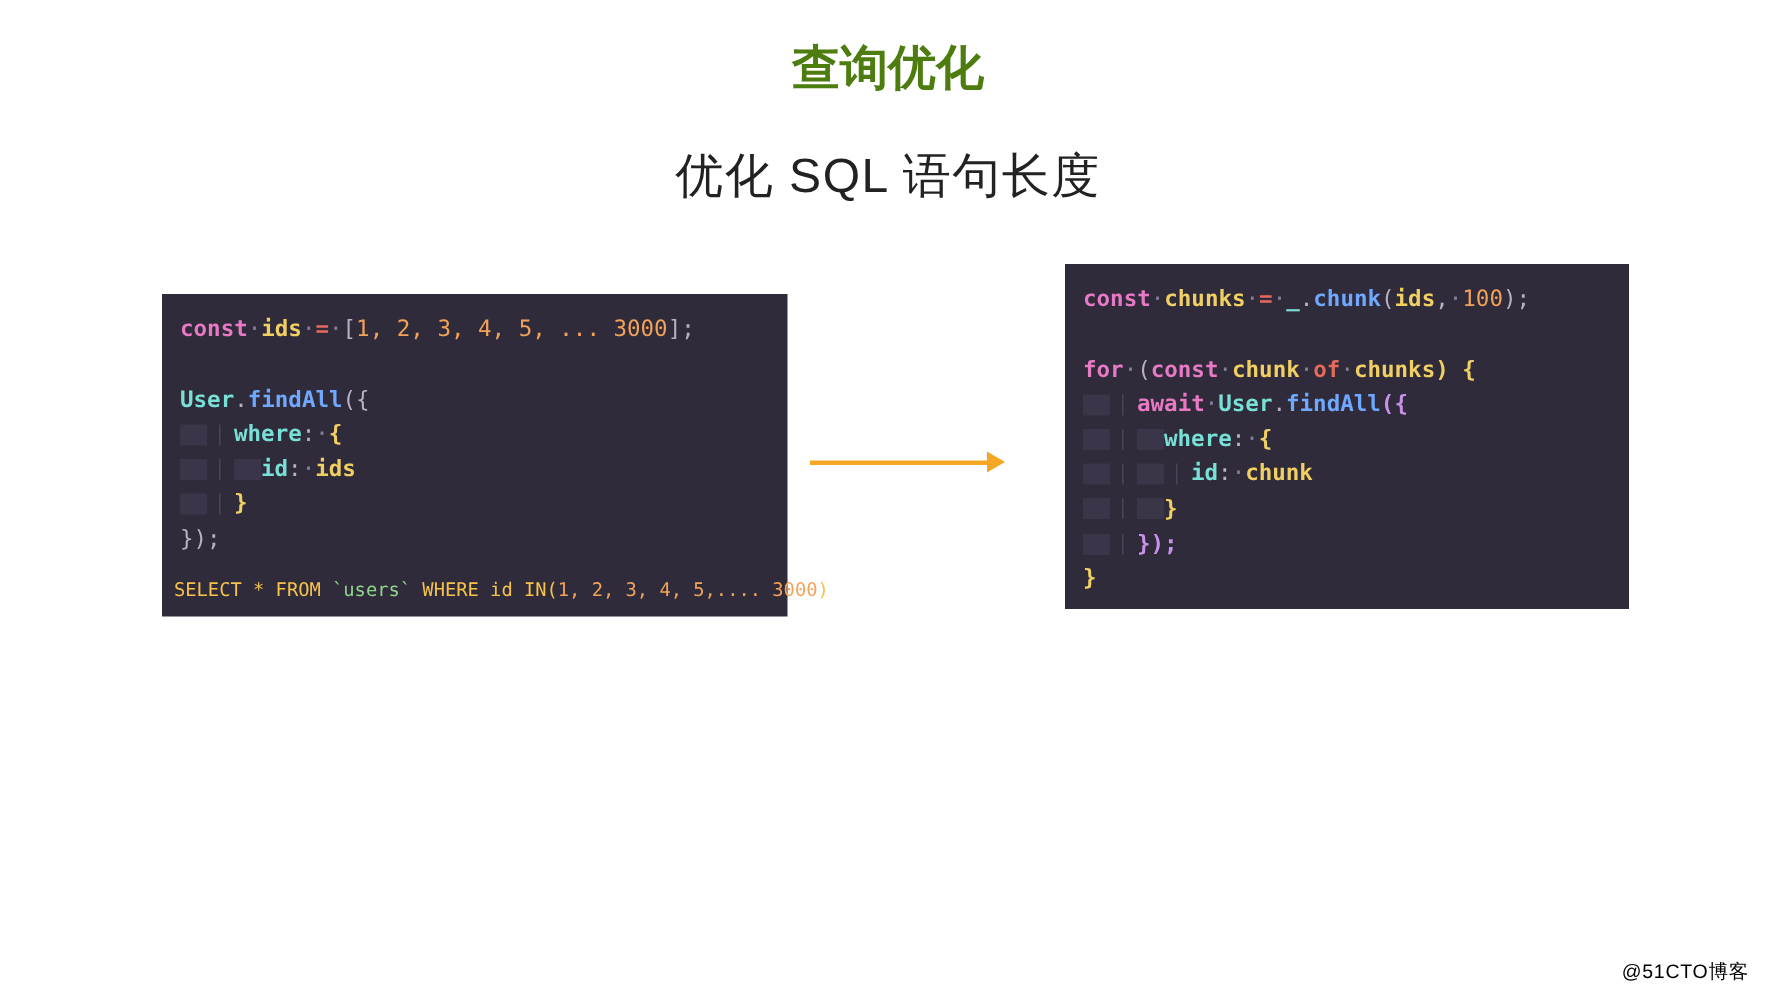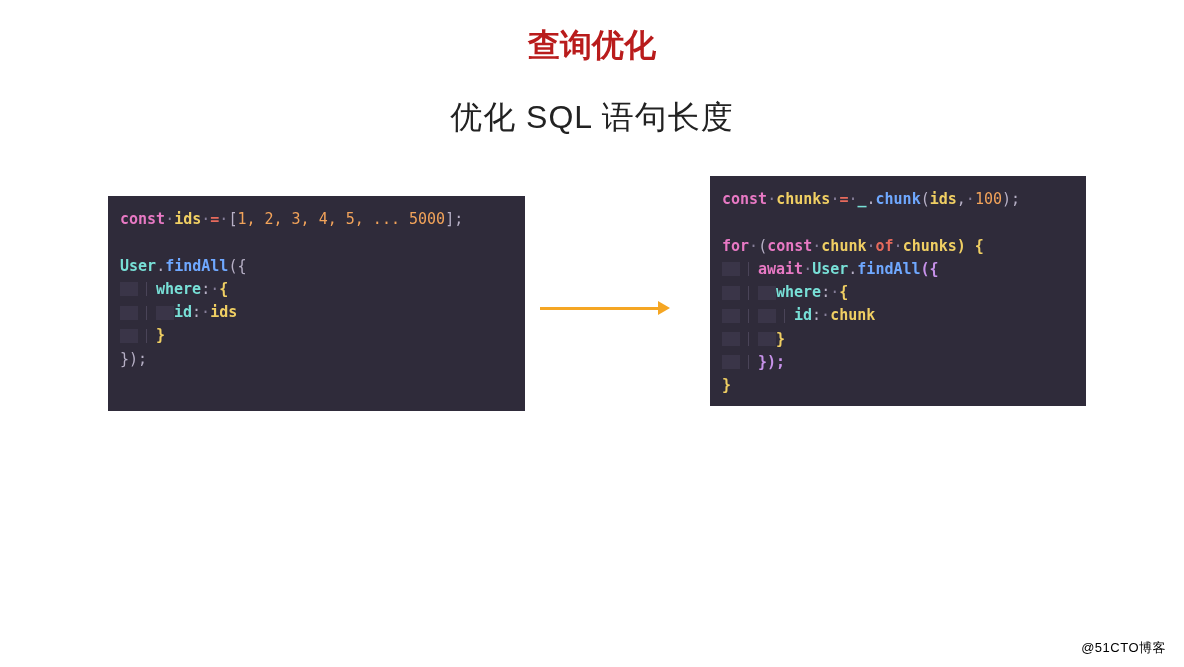--- a/index.html
+++ b/index.html
@@ -8,21 +8,21 @@
     width: 1184px;
     height: 667px;
     background: #fff;
     font-family: -apple-system, "PingFang SC", "Microsoft YaHei", sans-serif;
     position: relative;
   }
   .title {
     text-align: center;
     font-size: 32px;
     font-weight: 700;
-    color: #b91c1c;
+    color: #4d7c0f;
     margin-top: 24px;
   }
   .subtitle {
     text-align: center;
     font-size: 32px;
     font-weight: 400;
     color: #222;
     margin-top: 28px;
     letter-spacing: 1px;
   }
@@ -133,27 +133,28 @@
 </style>
 </head>
 <body>
 
 <div class="title">查询优化</div>
 <div class="subtitle">优化 SQL 语句长度</div>
 
 <div class="stage">
 
   <div class="codebox code-left">
-    <pre class="code"><span class="kw-pink">const</span><span class="dot">·</span><span class="var-y">ids</span><span class="dot">·</span><span class="kw-red">=</span><span class="dot">·</span><span class="pun">[</span><span class="num-o">1, 2, 3, 4, 5, ... 5000</span><span class="pun">];</span>
+    <pre class="code"><span class="kw-pink">const</span><span class="dot">·</span><span class="var-y">ids</span><span class="dot">·</span><span class="kw-red">=</span><span class="dot">·</span><span class="pun">[</span><span class="num-o">1, 2, 3, 4, 5, ... 3000</span><span class="pun">];</span>
 
 <span class="var-c">User</span><span class="pun">.</span><span class="fn-b">findAll</span><span class="pun">({</span>
 <span class="indent"></span><span class="guide"></span><span class="var-c">where</span><span class="pun">:</span><span class="dot">·</span><span class="brace-y">{</span>
 <span class="indent"></span><span class="guide"></span><span class="indent"></span><span class="var-c">id</span><span class="pun">:</span><span class="dot">·</span><span class="var-y">ids</span>
 <span class="indent"></span><span class="guide"></span><span class="brace-y">}</span>
 <span class="pun">});</span></pre>
+    <pre class="sql"><span class="sql-kw">SELECT * FROM </span><span class="sql-str">`users`</span><span class="sql-kw"> WHERE id IN(</span><span class="sql-num">1, 2, 3, 4, 5,.... 3000</span><span class="sql-kw">)</span></pre>
   </div>
 
   <div class="arrow">
     <div class="shaft"></div>
     <div class="head"></div>
   </div>
 
   <div class="codebox code-right">
     <pre class="code"><span class="kw-pink">const</span><span class="dot">·</span><span class="var-y">chunks</span><span class="dot">·</span><span class="kw-red">=</span><span class="dot">·</span><span class="var-c">_</span><span class="pun">.</span><span class="fn-b">chunk</span><span class="pun">(</span><span class="var-y">ids</span><span class="pun">,</span><span class="dot">·</span><span class="num-o">100</span><span class="pun">);</span>
 

